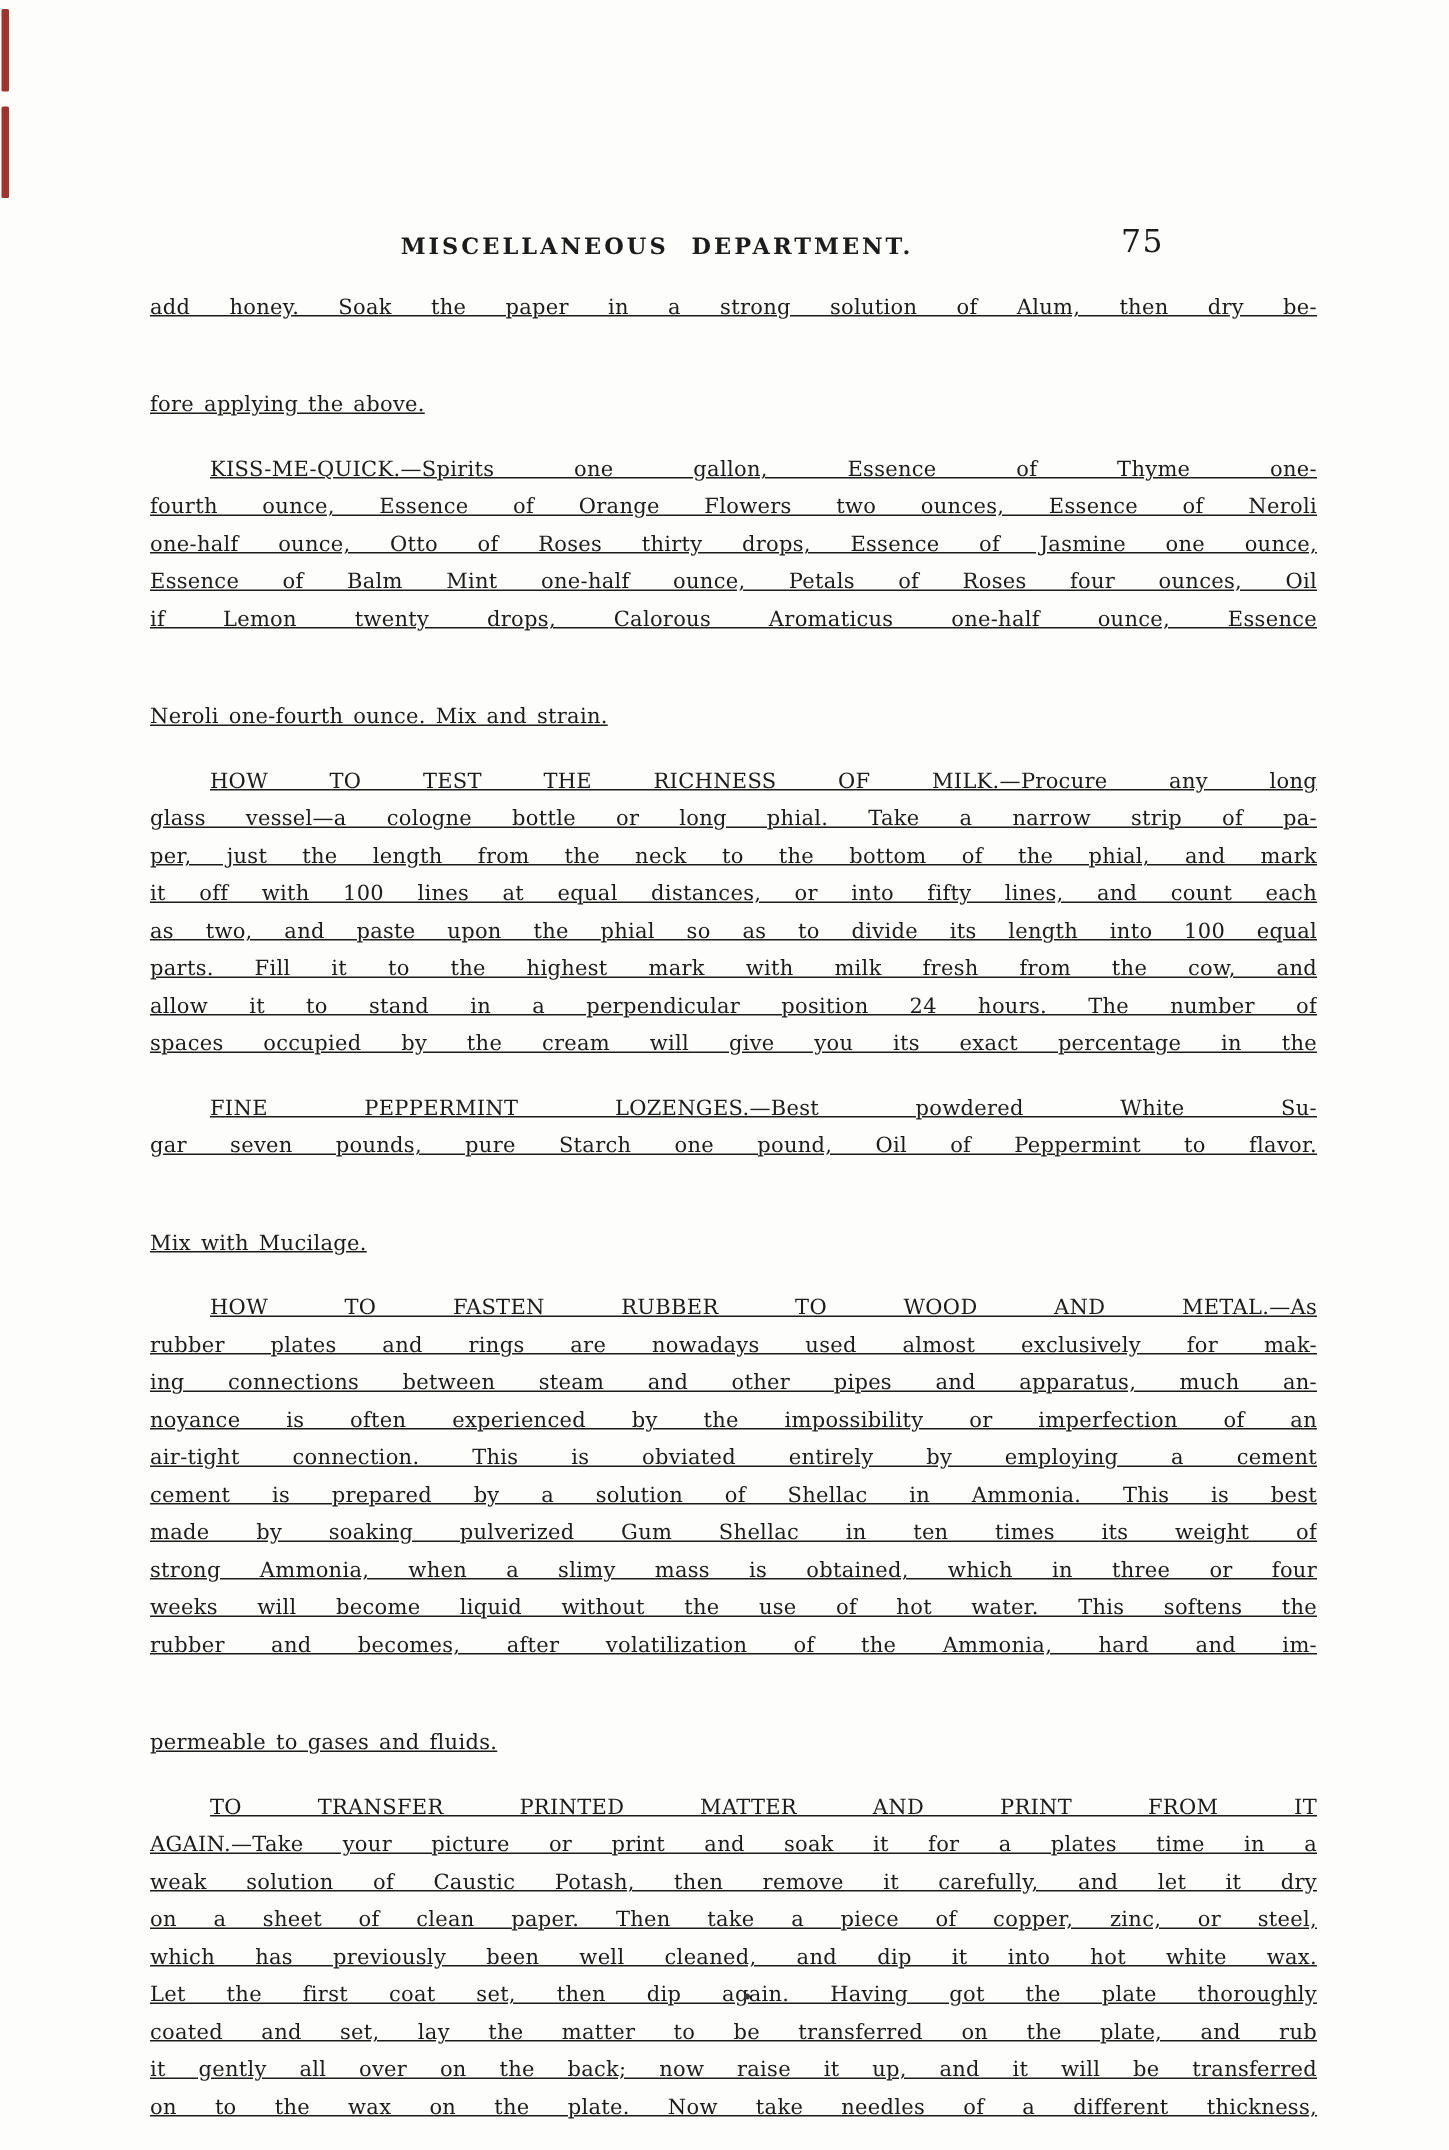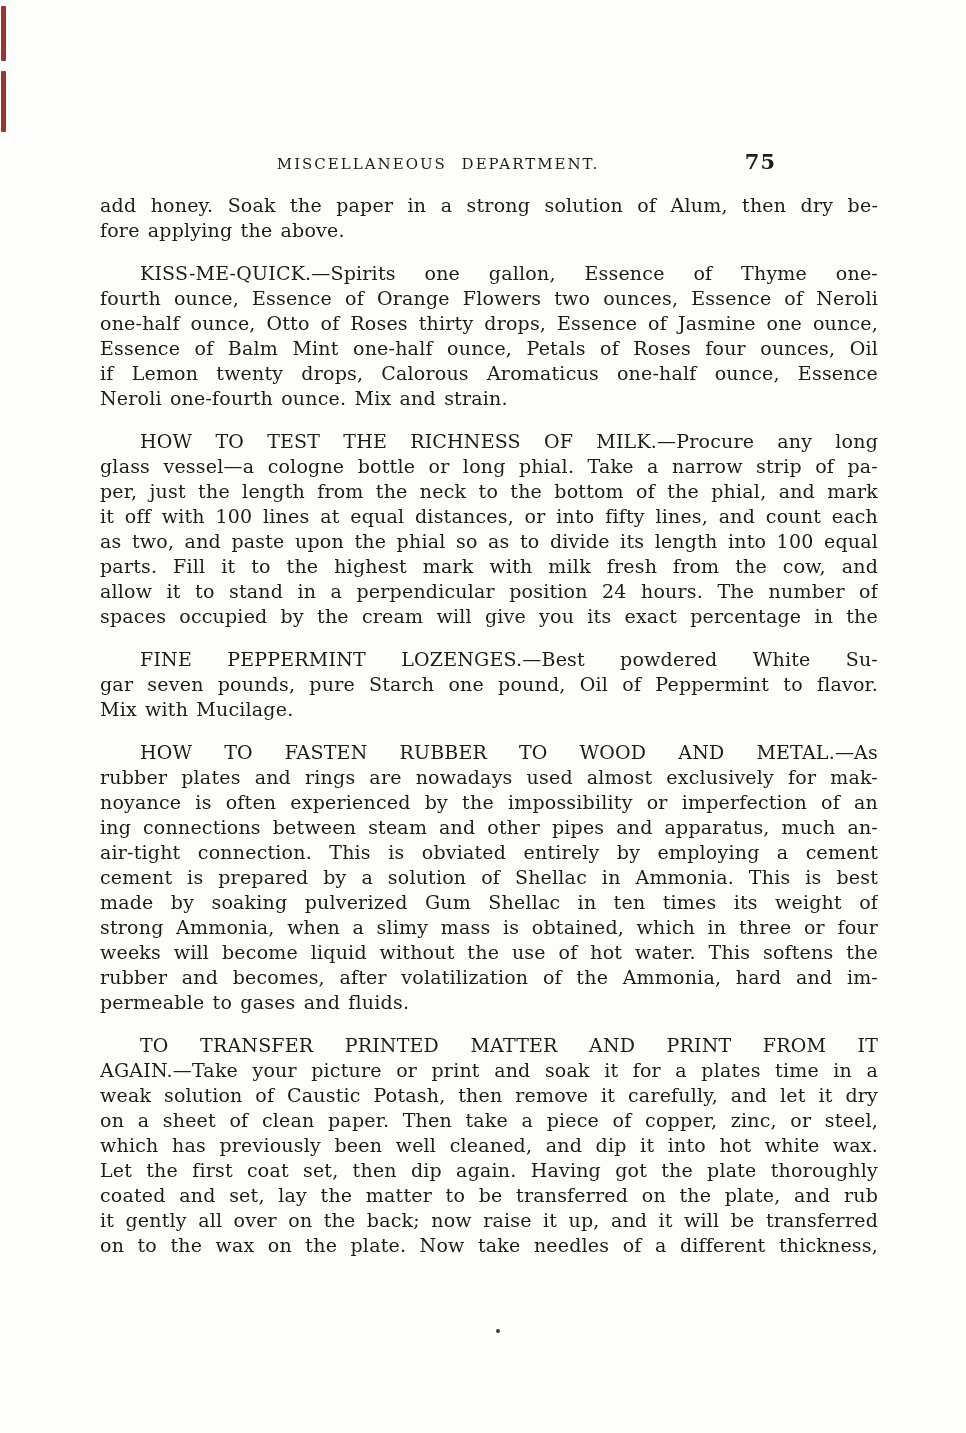--- a/index.html
+++ b/index.html
@@ -14,44 +14,45 @@
     font-family:"DejaVu Serif", serif;
     color:var(--ink);
     overflow:hidden;
   }
   .page{position:relative;width:966px;height:1433px;}
   .page-header{
     position:absolute;top:155px;left:100px;width:676px;height:28px;
   }
   .running-title{
     display:block;text-align:center;
-    font-weight:400;font-size:15px;
+    font-weight:700;font-size:15px;
     letter-spacing:2px;word-spacing:8px;
     color:var(--ink);
   }
   .page-number{
     position:absolute;right:0;top:-6px;
-    font-size:21px;font-weight:700;letter-spacing:1px;
+    font-size:21px;font-weight:400;letter-spacing:1px;
   }
   .text-block{
     position:absolute;top:193px;left:100px;width:778px;
   }
   .para{margin-top:18px;}
   .para:first-child{margin-top:0;}
   .line{
     height:25px;line-height:25px;
-    font-size:19px;
+    font-size:14px;
     letter-spacing:0.2px;word-spacing:2px;
     text-align:justify;
     text-align-last:justify;
     overflow:hidden;
     white-space:nowrap;
+    text-decoration:underline;
   }
   .line.opening{padding-left:40px;}
-  .line.final{text-align-last:left;}
+  .line.final{text-align-last:left;margin-top:40px;}
   .ink-dot{
     position:absolute;left:496px;top:1329px;
     width:4px;height:4px;border-radius:50%;
     background:#3a3a3a;
   }
   .scan-mark{
     position:absolute;left:1px;width:5px;
     background:var(--mark);border-radius:1px;
   }
   .scan-mark-1{top:6px;height:55px;}
@@ -90,22 +91,22 @@
         <div class="line">spaces occupied by the cream will give you its exact percentage in the</div>
       </div>
       <div class="para">
         <div class="line opening">FINE PEPPERMINT LOZENGES.—Best powdered White Su-</div>
         <div class="line">gar seven pounds, pure Starch one pound, Oil of Peppermint to flavor.</div>
         <div class="line final">Mix with Mucilage.</div>
       </div>
       <div class="para">
         <div class="line opening">HOW TO FASTEN RUBBER TO WOOD AND METAL.—As</div>
         <div class="line">rubber plates and rings are nowadays used almost exclusively for mak-</div>
+        <div class="line">ing connections between steam and other pipes and apparatus, much an-</div>
         <div class="line">noyance is often experienced by the impossibility or imperfection of an</div>
-        <div class="line">ing connections between steam and other pipes and apparatus, much an-</div>
         <div class="line">air-tight connection. This is obviated entirely by employing a cement</div>
         <div class="line">cement is prepared by a solution of Shellac in Ammonia. This is best</div>
         <div class="line">made by soaking pulverized Gum Shellac in ten times its weight of</div>
         <div class="line">strong Ammonia, when a slimy mass is obtained, which in three or four</div>
         <div class="line">weeks will become liquid without the use of hot water. This softens the</div>
         <div class="line">rubber and becomes, after volatilization of the Ammonia, hard and im-</div>
         <div class="line final">permeable to gases and fluids.</div>
       </div>
       <div class="para">
         <div class="line opening">TO TRANSFER PRINTED MATTER AND PRINT FROM IT</div>

